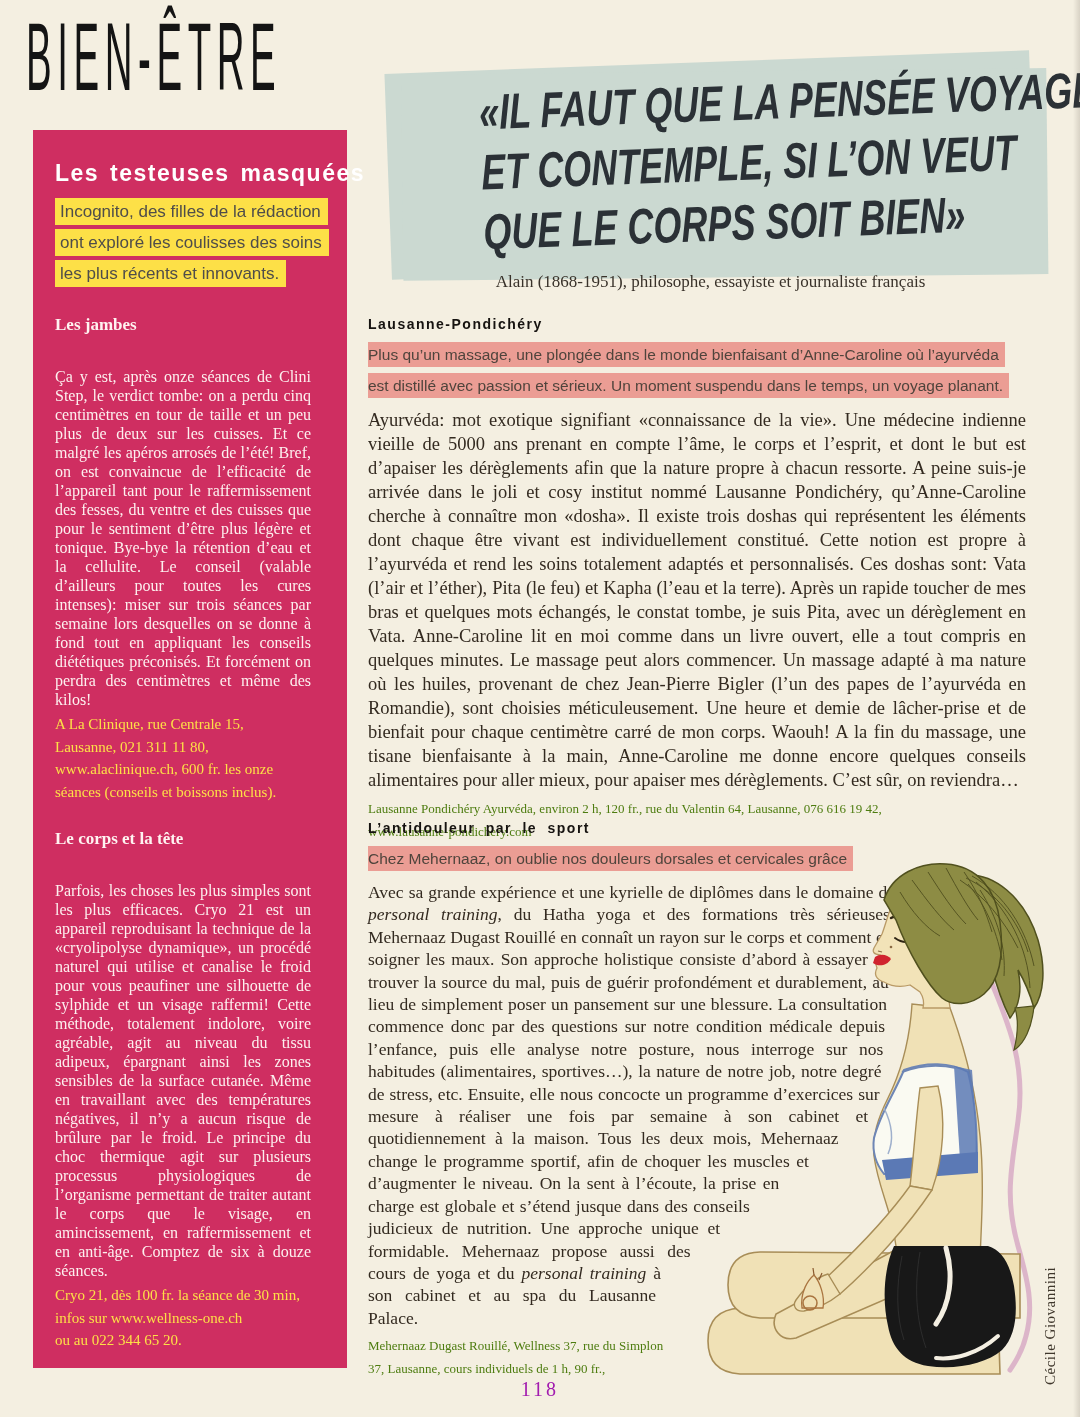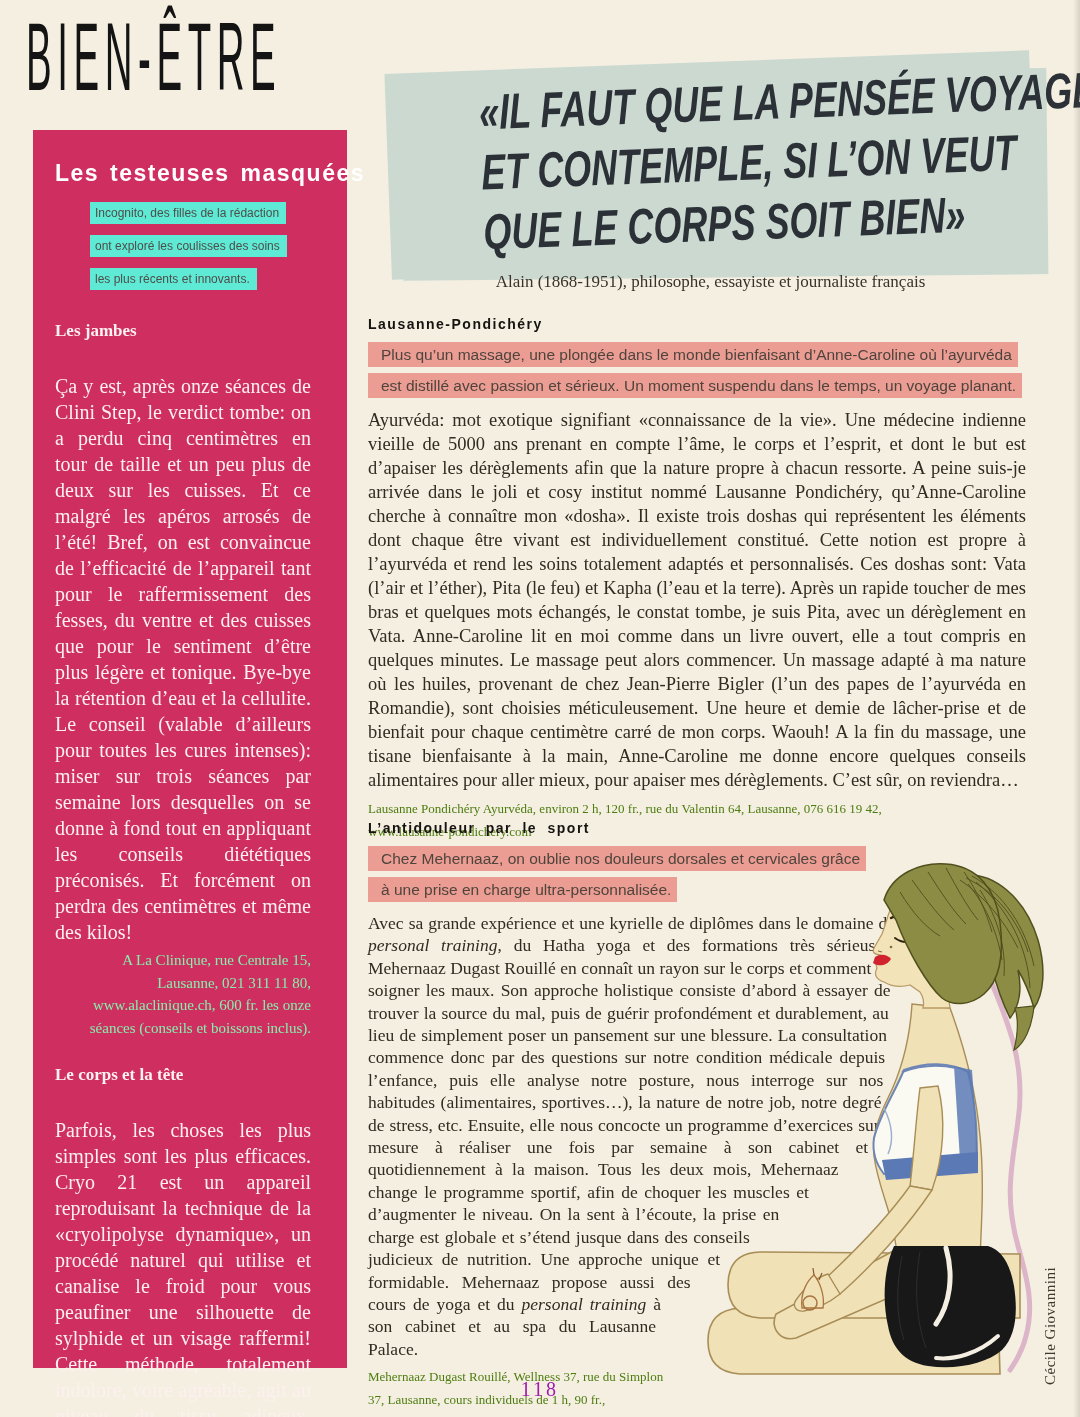--- a/index.html
+++ b/index.html
@@ -23,36 +23,35 @@
     background:#cf2e61;box-sizing:border-box;
     padding:30px 36px 0 22px;
   }
   .sb-title{
     font-family:"Liberation Sans",sans-serif;font-weight:700;
     font-size:23px;color:#ffffff;letter-spacing:1.5px;word-spacing:3px;
     margin-bottom:9px;white-space:nowrap;
   }
   .sb-intro-line{line-height:31px;white-space:nowrap;}
   .sb-intro-line > span{
-    background:#5eead4;color:#4f4d4a;
-    font-family:"Liberation Sans",sans-serif;font-size:12px;
+    background:#fde047;color:#4f4d4a;
+    font-family:"Liberation Sans",sans-serif;font-size:17px;
     padding:4px 7px 4px 5px;
-    margin-left:35px;
   }
   .sb-section{margin-top:26px;}
   .sb-heading{
     font-size:17px;font-weight:700;color:#fff3f1;margin-bottom:5px;
   }
   .sb-body{
-    font-size:20px;line-height:26px;color:#fdf0ef;
+    font-size:16px;line-height:19px;color:#fdf0ef;
     text-align:justify;hyphens:auto;margin-top:32px;
   }
   .sb-contact{margin-top:4px;}
   .sb-contact div{
-    font-size:15px;line-height:22.5px;color:#86efac;white-space:nowrap;text-align:right;
+    font-size:15px;line-height:22.5px;color:#fde047;white-space:nowrap;
   }
   
   #quote{position:absolute;left:388px;top:62px;width:645px;}
   .quote-inner{
     position:relative;transform:rotate(-2.1deg);
     background:#cbd9d1;text-align:center;padding:12px 4px 14px;
   }
   .quote-inner::before{
     content:"";position:absolute;z-index:0;
     left:14px;right:-14px;top:10px;bottom:-10px;
@@ -74,21 +73,21 @@
   #article2{top:820px;}
   .art-heading{
     font-family:"Liberation Sans",sans-serif;font-weight:700;
     font-size:14px;color:#161310;letter-spacing:1.5px;word-spacing:5px;
     margin-bottom:7px;white-space:nowrap;
   }
   .art-intro-line{line-height:31px;white-space:nowrap;}
   .art-intro-line > span{
     background:#eb9d94;color:#4f443c;
     font-family:"Liberation Sans",sans-serif;font-size:15.5px;
-    padding:4px 6px 4px 13px;
+    padding:4px 6px 4px 0;
   }
   .art-body{
     margin-top:7px;color:#332a20;text-align:justify;hyphens:auto;
   }
   #article1 .art-body{font-size:18.5px;line-height:24px;}
   #article2 .art-body{font-size:17.5px;line-height:22.4px;}
   .em{font-style:italic;}
   .art-contact{margin-top:5px;}
   .art-contact div{
     font-size:13px;line-height:23px;color:#4d7c0f;
@@ -170,21 +169,20 @@
   <div class="art-contact">
     <div>Lausanne Pondichéry Ayurvéda, environ 2 h, 120 fr., rue du Valentin 64, Lausanne, 076 616 19 42,</div>
     <div>www.lausanne-pondichery.com</div>
   </div>
 </div>
 
 <div class="article" id="article2">
   <div class="art-heading">L’antidouleur par le sport</div>
   <div>
     <div class="art-intro-line"><span>Chez Mehernaaz, on oublie nos douleurs dorsales et cervicales grâce</span></div>
-    <div class="art-intro-line"><span>à une prise en charge ultra-personnalisée.</span></div>
   </div>
   <div class="art-body">
     <div class="illu-float"></div>
     <span>Avec sa grande expérience et une kyrielle de diplômes dans le domaine du </span><span class="em">personal training</span><span>, du Hatha yoga et des formations très sérieuses, Mehernaaz Dugast Rouillé en connaît un rayon sur le corps et comment en soigner les maux. Son approche holistique consiste d’abord à essayer de trouver la source du mal, puis de guérir profondément et durablement, au lieu de simplement poser un pansement sur une blessure. La consultation commence donc par des questions sur notre condition médicale depuis l’enfance, puis elle analyse notre posture, nous interroge sur nos habitudes (alimentaires, sportives…), la nature de notre job, notre degré de stress, etc. Ensuite, elle nous concocte un programme d’exercices sur mesure à réaliser une fois par semaine à son cabinet et quotidiennement à la maison. Tous les deux mois, Mehernaaz change le programme sportif, afin de choquer les muscles et d’augmenter le niveau. On la sent à l’écoute, la prise en charge est globale et s’étend jusque dans des conseils judicieux de nutrition. Une approche unique et formidable. Mehernaaz propose aussi des cours de yoga et du </span><span class="em">personal training</span><span> à son cabinet et au spa du Lausanne Palace.</span>
   </div>
   <div class="art-contact">
     <div>Mehernaaz Dugast Rouillé, Wellness 37, rue du Simplon</div>
     <div>37, Lausanne, cours individuels de 1 h, 90 fr.,</div>
 
   </div>

